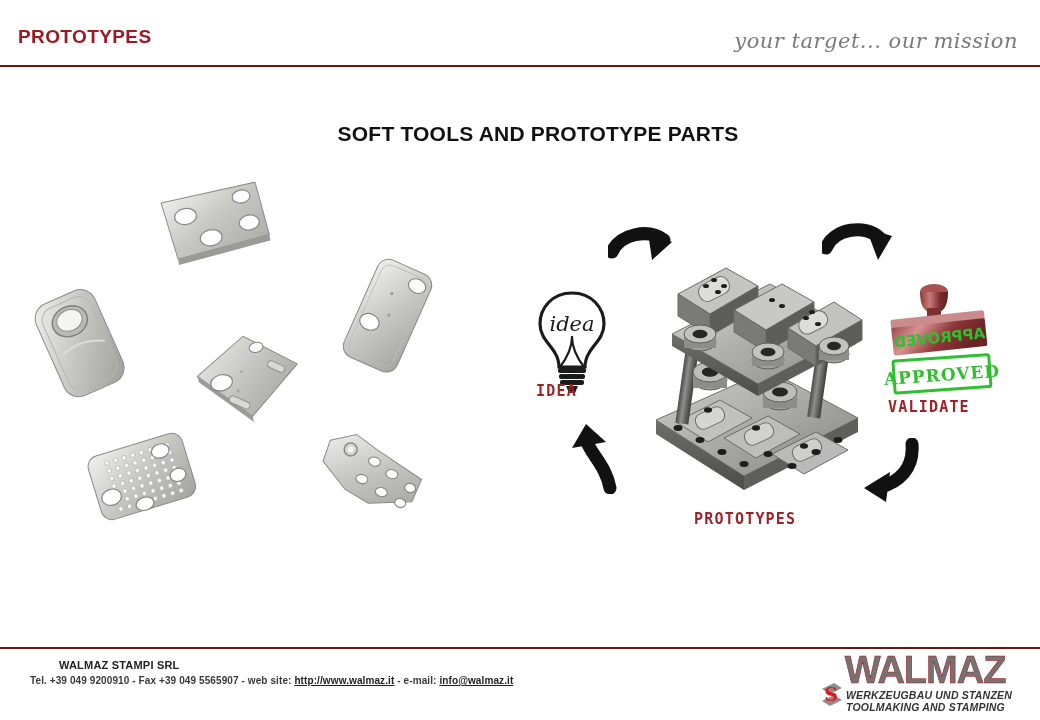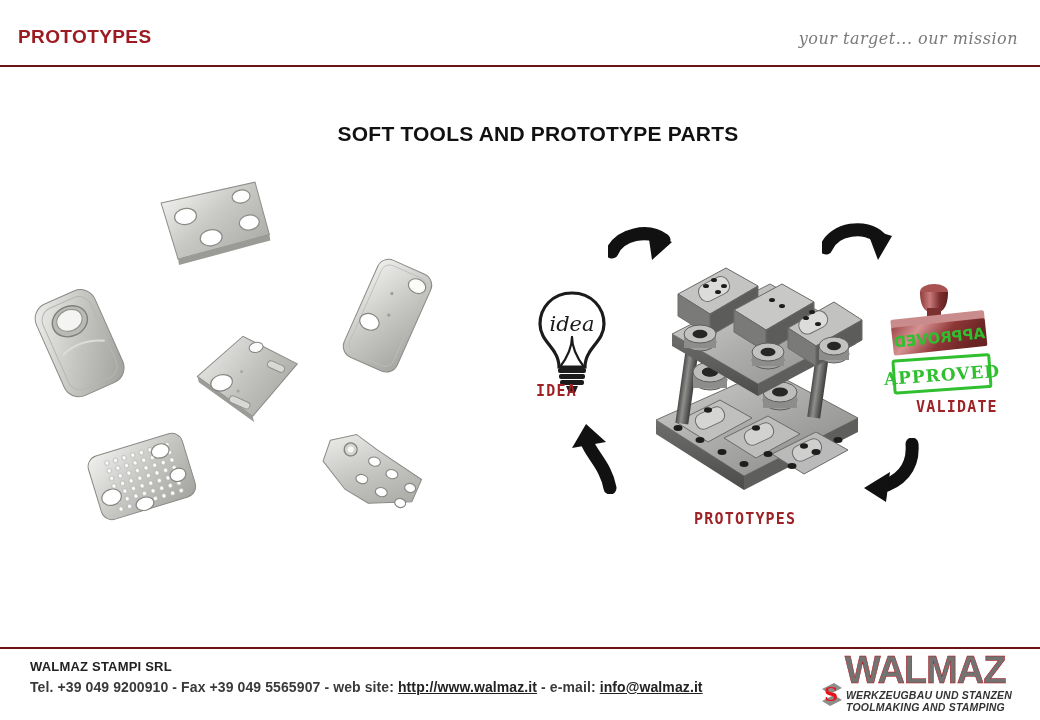--- a/index.html
+++ b/index.html
@@ -13,21 +13,21 @@
 
   
   #header { position:absolute; left:0; top:0; width:1040px; height:66px; }
   #header-title {
     position:absolute; left:18px; top:26px;
     font-size:19px; font-weight:bold; letter-spacing:0.4px;
     color:#9c1a21;
   }
   #header-tagline {
     position:absolute; right:22px; top:29px;
-    font-size:16px; color:#7a7a7a;
+    font-size:21px; color:#7a7a7a;
     font-family:"DejaVu Serif", serif;
     font-style:italic; letter-spacing:0.5px;
   }
   #header-rule {
     position:absolute; left:0; top:65px; width:1040px; height:2px;
     background:#6b1414;
   }
 
   
   #slide-title {
@@ -45,21 +45,21 @@
   
   #cycle-panel { position:absolute; left:500px; top:190px; width:530px; height:360px;text-align:right; }
 
   .cycle-label {
     position:absolute; color:#9e2327;
     font-family:"DejaVu Sans Mono", monospace;
     font-weight:bold; font-size:15px; letter-spacing:1.2px;
     white-space:nowrap;
   }
   #label-idea       { left:36px;  top:192px; }
-  #label-validate   { left:388px; top:208px;margin-left:28px; }
+  #label-validate   { left:388px; top:208px; }
   #label-prototypes { left:194px; top:320px; }
 
   .arrow { position:absolute; }
   #arrow-tl { left:108px; top:36px; }
   #arrow-tr { left:322px; top:30px; }
   #arrow-bl { left:68px;  top:228px; }
   #arrow-br { left:352px; top:248px; }
 
   #bulb  { position:absolute; left:26px;  top:95px; }
   #stamp { position:absolute; left:382px; top:92px; }
@@ -67,23 +67,23 @@
 
   
   #footer-rule {
     position:absolute; left:0; top:647px; width:1040px; height:2px;
     background:#6b1414;
   }
   #footer-text {
     position:absolute; left:30px; top:658px;
     color:#3a3a3a; line-height:1.45;
   }
-  #footer-company { font-size:13px; font-weight:bold; letter-spacing:0.2px; color:#222; }
+  #footer-company { font-size:11px; font-weight:bold; letter-spacing:0.2px; color:#222;margin-left:29px; }
   #footer-address { font-size:9.5px; letter-spacing:0.1px; }
-  #footer-contact { font-size:14px; font-weight:bold; letter-spacing:0.1px; }
+  #footer-contact { font-size:10px; font-weight:bold; letter-spacing:0.1px; }
   #footer-contact .lnk { text-decoration:underline; color:#222; }
 
   #logo { position:absolute; left:820px; top:652px; width:210px; height:60px; }
   #logo-word {
     font-family:"Liberation Sans", sans-serif;
     font-weight:bold; font-size:38px; color:#737373;
     letter-spacing:-1px; line-height:0.95;text-align:center;
     -webkit-text-stroke:0.5px #b00d12;
   }
   #logo-sub { margin-top:1px; margin-left:26px;font-style:italic; }

